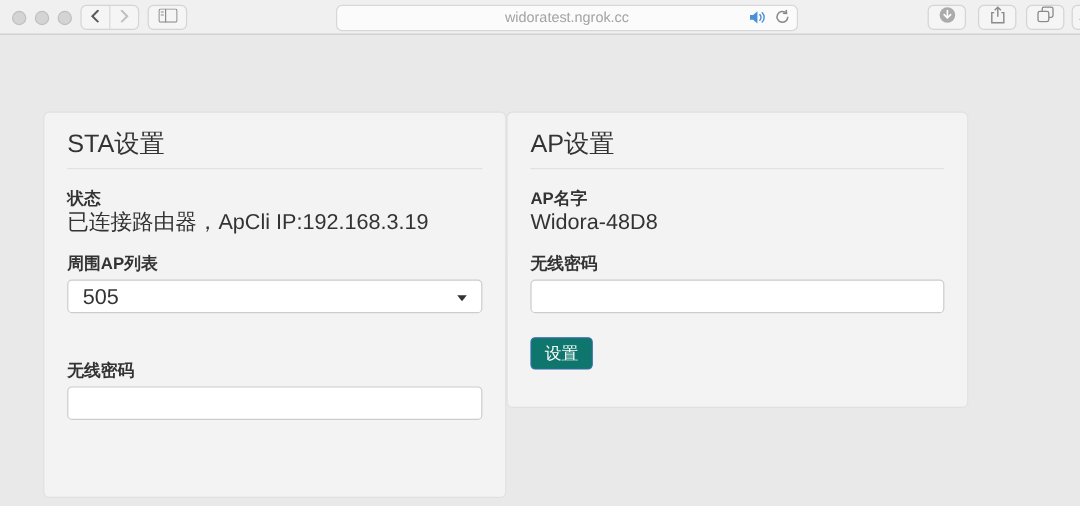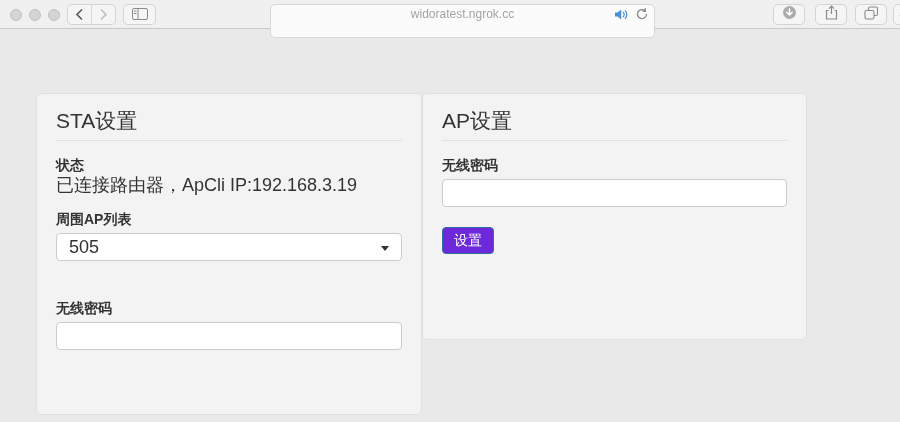--- a/index.html
+++ b/index.html
@@ -27,21 +27,21 @@
   }
   .nav-group { left:67px; width:49px; padding:0; }
   .nav-half { width:24px; height:100%; display:flex; align-items:center; justify-content:center; }
   .nav-half + .nav-half { border-left:1px solid #d9d9d9; }
   .sidebar-btn { left:123px; width:33px; }
   .dl-btn { left:773px; width:32px; }
   .share-btn { left:815px; width:32px; }
   .tabs-btn { left:855px; width:32px; }
   .newtab-btn { left:893px; width:20px; }
   .url-field {
-    position:absolute; left:270px; top:4px; width:385px; height:34px;
+    position:absolute; left:280px; top:4px; width:385px; height:22px;
     background:#fbfbfb; border:1px solid #d7d7d7; border-radius:5px;
   }
   .url-text {
     position:absolute; left:0; right:0; top:0; line-height:19px;
     text-align:center; font-size:12px; color:#a3a3a3;
   }
   .url-icons { position:absolute; right:5px; top:2px; display:flex; gap:6px; align-items:center; }
   
   .page {
     position:absolute; top:29px; left:0; width:900px; height:393px;
@@ -70,21 +70,21 @@
     border-left:4px solid transparent; border-right:4px solid transparent;
     border-top:5px solid #333;
   }
   .text-input {
     width:100%; height:28px; background:#fff; border:1px solid #ccc;
     border-radius:4px; padding:0 8px; font-size:14px;
     font-family:"Liberation Sans","DejaVu Sans",sans-serif;
   }
   .btn-row { margin-top:22px; display:flex; gap:6px; }
   .btn-primary {
-    display:inline-block; background:#6d28d9; border:1px solid #2e6da4;
+    display:inline-block; background:#0f766e; border:1px solid #2e6da4;
     border-radius:4px; color:#fff; font-size:14px; line-height:17px;
     padding:4px 11px; cursor:pointer;
     font-family:"Liberation Sans","DejaVu Sans",sans-serif;
   }
 </style>
 </head>
 <body>
 
 <div class="window">
 
@@ -198,20 +198,24 @@
         <div class="field-label ctl">无线密码</div>
         <input class="text-input" type="text" value="" style="">
       </div>
 
     </div>
 
     <div class="card ap">
       <div class="card-title">AP设置</div>
       <hr class="card-rule">
 
+      <div class="form-group">
+        <div class="field-label">AP名字</div>
+        <div class="static-value">Widora-48D8</div>
+      </div>
 
       <div class="form-group">
         <div class="field-label ctl">无线密码</div>
         <input class="text-input" type="text" value="" style="">
       </div>
 
       <div class="btn-row" style="margin-top:20px;">
         <button class="btn-primary">设置</button>
       </div>
     </div>

